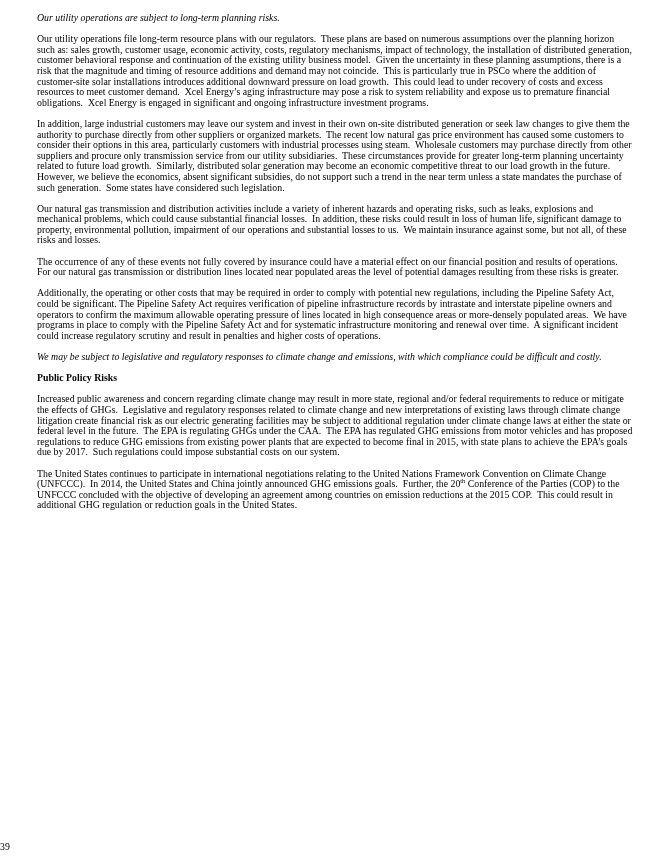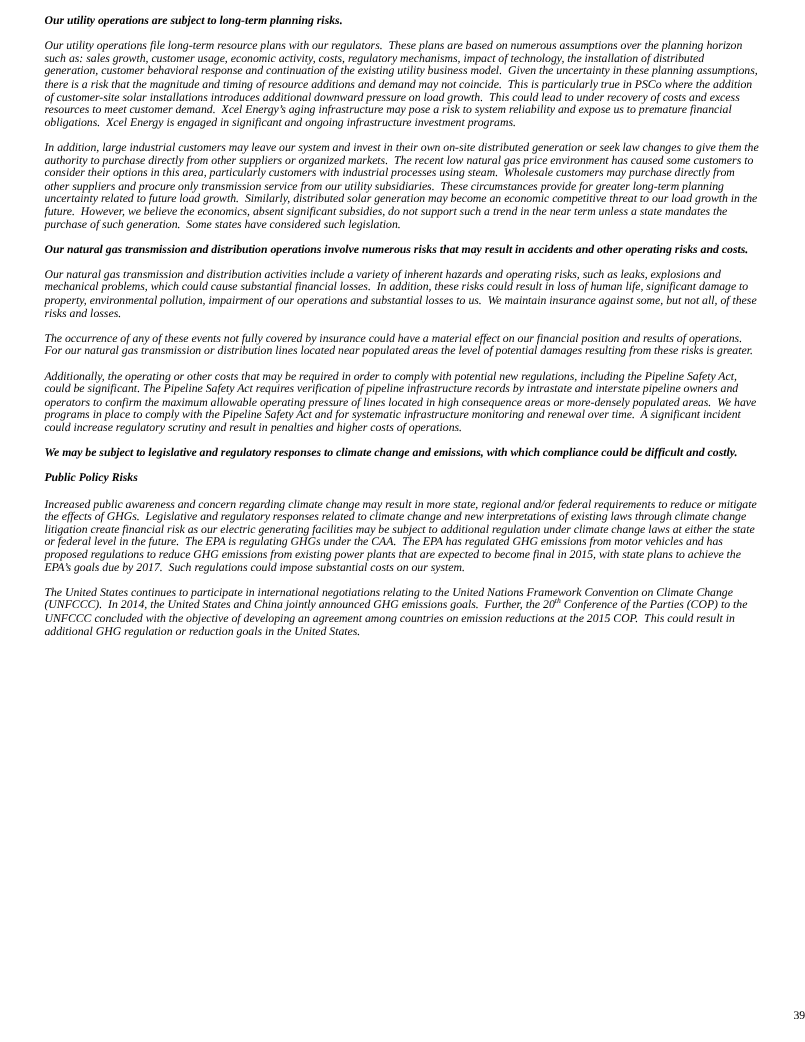--- a/index.html
+++ b/index.html
@@ -19,55 +19,53 @@
     height: 868px;
     padding: 13px 37px 0 37px;
     background: #ffffff;
   }
   .block {
     font-size: 9.8px;
     line-height: 10.6px;
     margin-bottom: 10.6px;
     white-space: pre-wrap;
     text-align: left;
-    font-style: italic;
   }
   .h-bold-italic {
-    font-weight: bold;
+    font-weight: normal;
     font-style: italic;
   }
   .h-bold {
     font-weight: bold;
   }
   sup {
     font-size: 6.4px;
     line-height: 0;
     vertical-align: super;
   }
   .footer {
     position: absolute;
     bottom: 16px;
     left: 0;
     width: 671px;
-    text-align: right;
+    text-align: left;
     font-size: 9.8px;
   }
 </style>
 </head>
 <body>
 
 <div class="page">
 
   <p class="block h-bold-italic">Our utility operations are subject to long-term planning risks.</p>
 
   <p class="block">Our utility operations file long-term resource plans with our regulators.  These plans are based on numerous assumptions over the planning horizon such as: sales growth, customer usage, economic activity, costs, regulatory mechanisms, impact of technology, the installation of distributed generation, customer behavioral response and continuation of the existing utility business model.  Given the uncertainty in these planning assumptions, there is a risk that the magnitude and timing of resource additions and demand may not coincide.  This is particularly true in PSCo where the addition of customer-site solar installations introduces additional downward pressure on load growth.  This could lead to under recovery of costs and excess resources to meet customer demand.  Xcel Energy’s aging infrastructure may pose a risk to system reliability and expose us to premature financial obligations.  Xcel Energy is engaged in significant and ongoing infrastructure investment programs.</p>
 
   <p class="block">In addition, large industrial customers may leave our system and invest in their own on-site distributed generation or seek law changes to give them the authority to purchase directly from other suppliers or organized markets.  The recent low natural gas price environment has caused some customers to consider their options in this area, particularly customers with industrial processes using steam.  Wholesale customers may purchase directly from other suppliers and procure only transmission service from our utility subsidiaries.  These circumstances provide for greater long-term planning uncertainty related to future load growth.  Similarly, distributed solar generation may become an economic competitive threat to our load growth in the future.  However, we believe the economics, absent significant subsidies, do not support such a trend in the near term unless a state mandates the purchase of such generation.  Some states have considered such legislation.</p>
 
-  <p class="block h-bold-italic">Our natural gas transmission and distribution operations involve numerous risks that may result in accidents and other operating risks and costs.</p>
 
   <p class="block">Our natural gas transmission and distribution activities include a variety of inherent hazards and operating risks, such as leaks, explosions and mechanical problems, which could cause substantial financial losses.  In addition, these risks could result in loss of human life, significant damage to property, environmental pollution, impairment of our operations and substantial losses to us.  We maintain insurance against some, but not all, of these risks and losses.</p>
 
   <p class="block">The occurrence of any of these events not fully covered by insurance could have a material effect on our financial position and results of operations.  For our natural gas transmission or distribution lines located near populated areas the level of potential damages resulting from these risks is greater.</p>
 
   <p class="block">Additionally, the operating or other costs that may be required in order to comply with potential new regulations, including the Pipeline Safety Act, could be significant. The Pipeline Safety Act requires verification of pipeline infrastructure records by intrastate and interstate pipeline owners and operators to confirm the maximum allowable operating pressure of lines located in high consequence areas or more-densely populated areas.  We have programs in place to comply with the Pipeline Safety Act and for systematic infrastructure monitoring and renewal over time.  A significant incident could increase regulatory scrutiny and result in penalties and higher costs of operations.</p>
 
   <p class="block h-bold-italic">We may be subject to legislative and regulatory responses to climate change and emissions, with which compliance could be difficult and costly.</p>
 
   <p class="block h-bold">Public Policy Risks</p>

